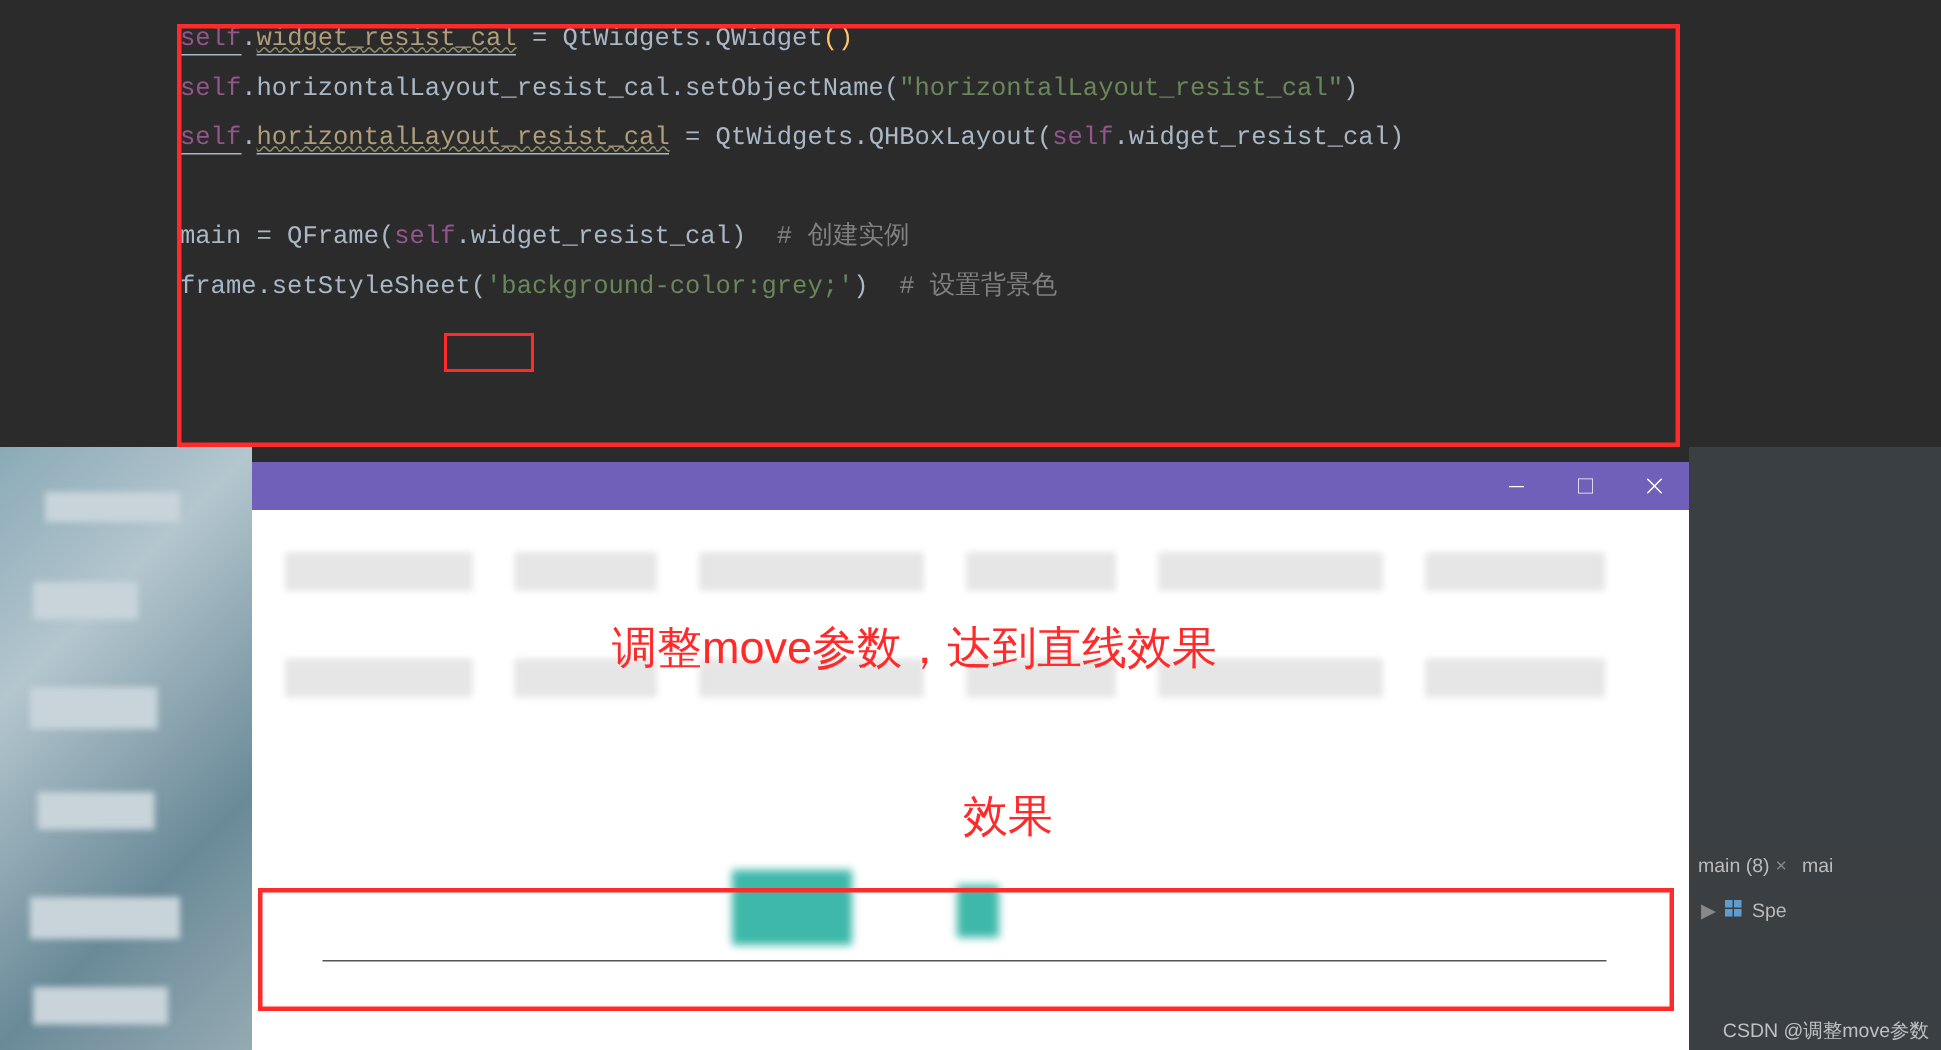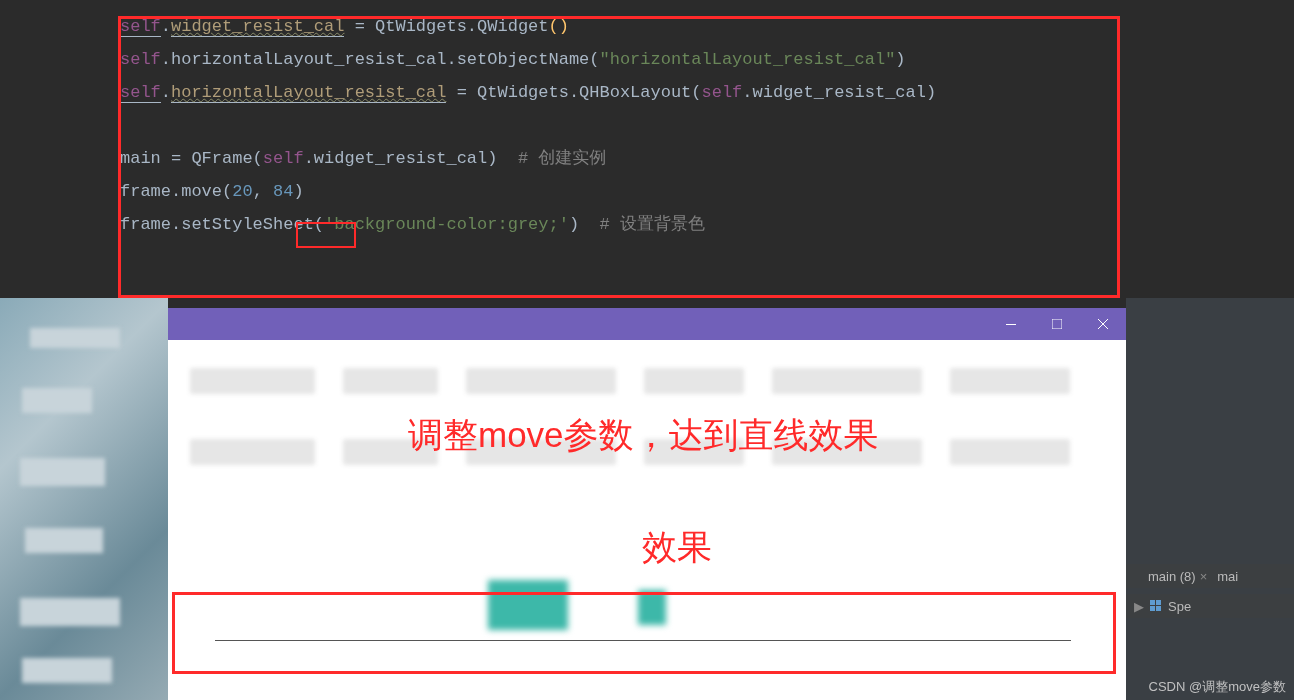--- a/index.html
+++ b/index.html
@@ -99,21 +99,21 @@
 .teal-block {
   position: absolute;
   background: #3db8a9;
   filter: blur(3px);
 }
 
 .anno-text {
   position: absolute;
   color: #ff2a2a;
   font-family: "Microsoft YaHei", sans-serif;
-  font-size: 35px;
+  font-size: 30px;
   pointer-events: none;
 }
 .result-box {
   position: absolute;
   left: 172px; top: 592px;
   width: 944px; height: 82px;
   border: 3px solid #ff2a2a;
   pointer-events: none;
 }
 .result-line {
@@ -132,21 +132,21 @@
 }
 .tab-strip {
   position: absolute;
   right: 0; top: 564px;
   width: 168px; height: 24px;
   background: #3c3f41;
   color: #bbbbbb;
   font-size: 13px;
   font-family: sans-serif;
   display: flex; align-items: center;
-  padding-left: 22px;
+  padding-left: 6px;
 }
 .tab-strip .tab { margin-right: 10px; white-space: nowrap; }
 .tab-close { color: #888; margin-left: 4px; }
 .spec-row {
   position: absolute;
   right: 0; top: 594px;
   width: 168px; height: 24px;
   background: #3c3f41;
   color: #bbbbbb;
   font-size: 13px;
@@ -181,21 +181,20 @@
 <body>
 
 <div class="dark-bg"></div>
 
 <div class="code-area">
   <div class="code-line"><span class="kw-self underline">self</span><span>.</span><span class="prop underline wavy">widget_resist_cal</span><span> = QtWidgets.QWidget</span><span class="paren-hl">()</span></div>
   <div class="code-line"><span class="kw-self">self</span><span>.horizontalLayout_resist_cal.setObjectName(</span><span class="str">"horizontalLayout_resist_cal"</span><span>)</span></div>
   <div class="code-line"><span class="kw-self underline">self</span><span>.</span><span class="prop underline wavy">horizontalLayout_resist_cal</span><span> = QtWidgets.QHBoxLayout(</span><span class="kw-self">self</span><span>.widget_resist_cal)</span></div>
   <div class="code-line">&nbsp;</div>
   <div class="code-line"><span>main = QFrame(</span><span class="kw-self">self</span><span>.widget_resist_cal)  </span><span class="cmt"># 创建实例</span></div>
-  <div class="code-line"><span>frame.move(</span><span class="num">20</span><span>, </span><span class="num">84</span><span>)</span></div>
   <div class="code-line"><span>frame.setStyleSheet(</span><span class="str">'background-color:grey;'</span><span>)  </span><span class="cmt"># 设置背景色</span></div>
 </div>
 
 <div class="code-border"></div>
 <div class="small-red-box"></div>
 
 <div class="blur-sidebar">
   <div class="blur-block" style="left:30px;top:30px;width:90px;height:20px"></div>
   <div class="blur-block" style="left:22px;top:90px;width:70px;height:25px"></div>
   <div class="blur-block" style="left:20px;top:160px;width:85px;height:28px"></div>

